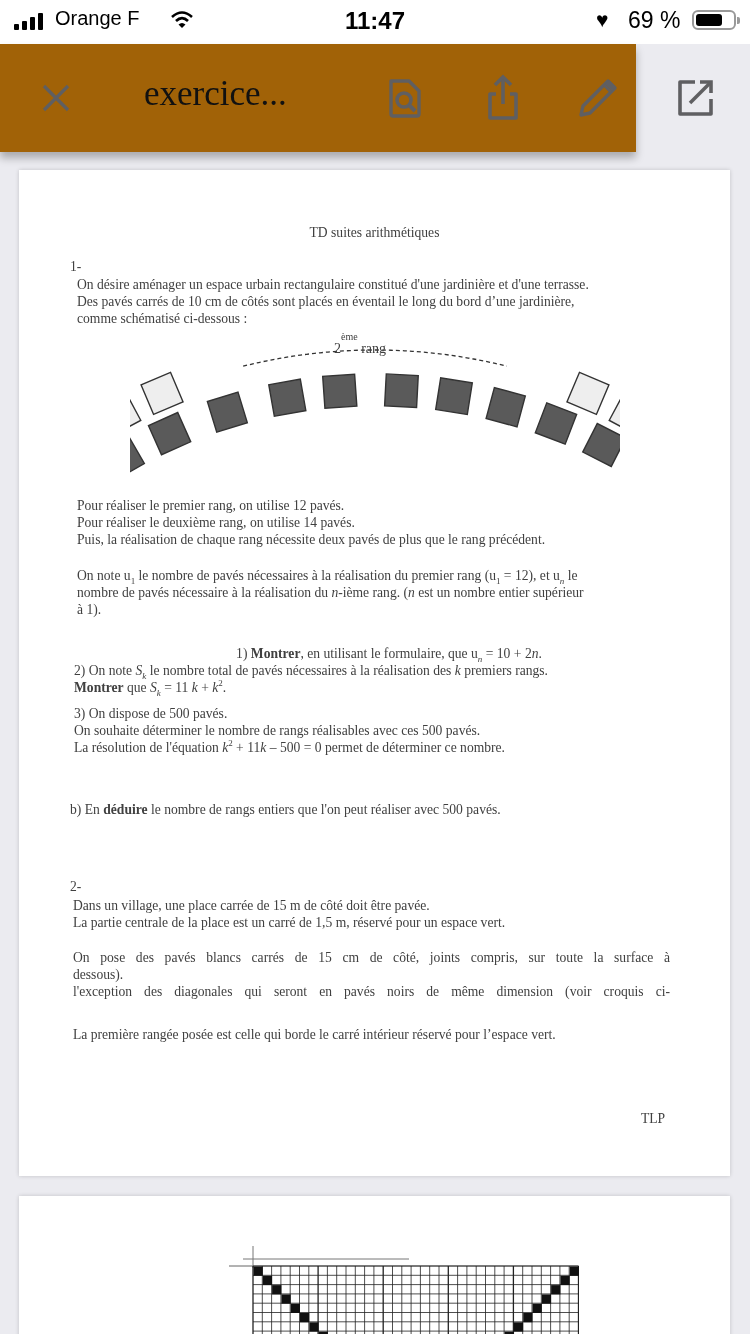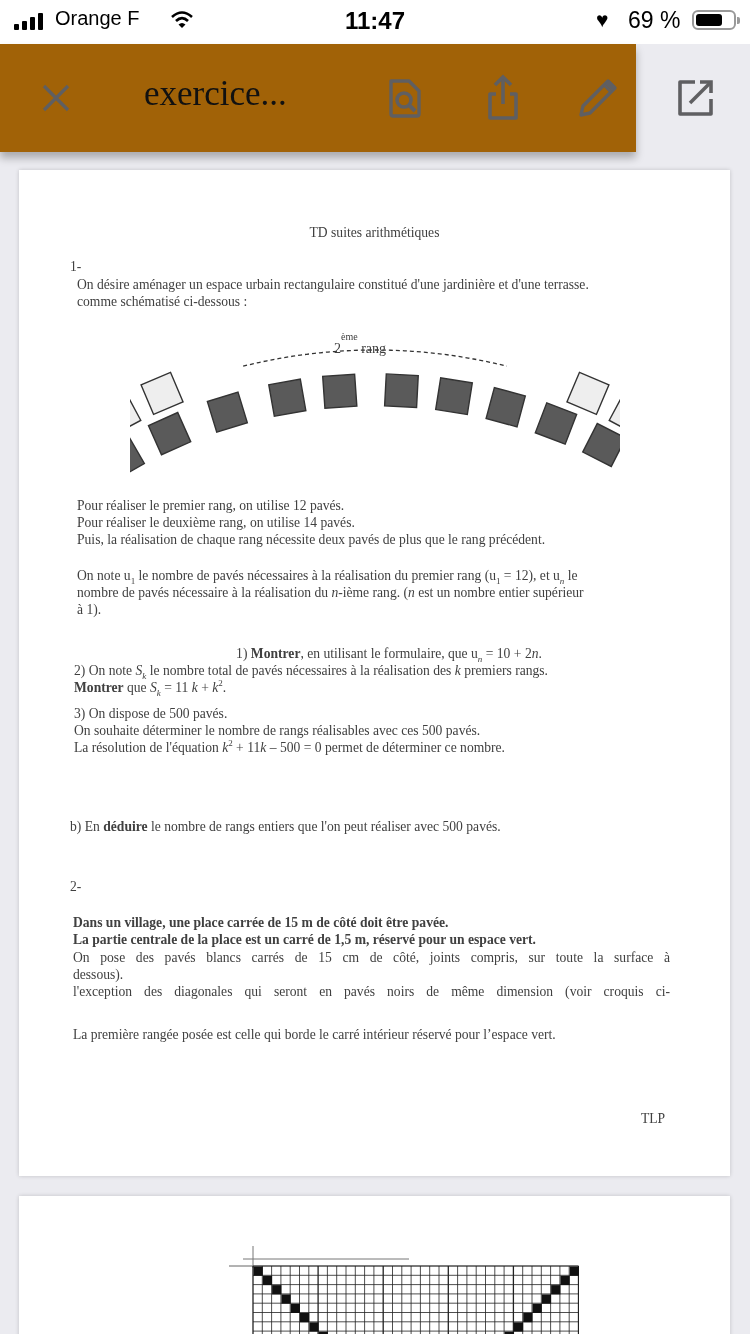--- a/index.html
+++ b/index.html
@@ -94,20 +94,21 @@
       </svg>
   </div>
 </div>
 
 <div class="page page1">
   <div class="doc" style="left:0;width:711px;top:54px;text-align:center;">TD suites arithmétiques</div>
 
   <div class="doc" style="left:51px;top:88px;">1-</div>
   <div class="doc" style="left:58px;top:106px;width:620px;">
     <p>On désire aménager un espace urbain rectangulaire constitué d'une jardinière et d'une terrasse.</p>
+    <p>Des pavés carrés de 10 cm de côtés sont placés en éventail le long du bord d’une jardinière,</p>
     <p>comme schématisé ci-dessous :</p>
   </div>
 
   <svg style="position:absolute;left:111px;top:165px;" width="490" height="150" viewBox="0 0 490 150" id="fan">
       <rect x="-67.83155240769895" y="135.44641784065152" width="32" height="32" fill="#5a5a5a" stroke="#333" stroke-width="1.4" transform="rotate(-36 -51.83155240769895 151.44641784065152)"></rect>
       <rect x="-23.49999999999997" y="106.65717108885843" width="32" height="32" fill="#5a5a5a" stroke="#333" stroke-width="1.4" transform="rotate(-30 -7.499999999999972 122.65717108885843)"></rect>
       <rect x="23.597995246720927" y="82.65954389048659" width="32" height="32" fill="#5a5a5a" stroke="#333" stroke-width="1.4" transform="rotate(-24 39.59799524672093 98.65954389048659)"></rect>
       <rect x="81.35228911501792" y="61.06609823866711" width="32" height="32" fill="#5a5a5a" stroke="#333" stroke-width="1.4" transform="rotate(-17 97.35228911501792 77.06609823866711)"></rect>
       <rect x="141.3076702782002" y="46.67208472883493" width="32" height="32" fill="#5a5a5a" stroke="#333" stroke-width="1.4" transform="rotate(-10 157.3076702782002 62.67208472883493)"></rect>
       <rect x="193.77298075921672" y="40.23015461878879" width="32" height="32" fill="#5a5a5a" stroke="#333" stroke-width="1.4" transform="rotate(-4 209.77298075921672 56.23015461878879)"></rect>
@@ -147,26 +148,26 @@
   <div class="doc" style="left:55px;top:492px;width:630px;">
     <p><span>2) On note </span><span class="it">S</span><sub class="it">k</sub><span> le nombre total de pavés nécessaires à la réalisation des </span><span class="it">k</span><span> premiers rangs.</span></p>
     <p><span class="b">Montrer</span><span> que </span><span class="it">S</span><sub class="it">k</sub><span> = 11 </span><span class="it">k</span><span> + </span><span class="it">k</span><sup>2</sup><span>.</span></p>
   </div>
   <div class="doc" style="left:55px;top:535px;width:630px;">
     <p>3) On dispose de 500 pavés.</p>
     <p>On souhaite déterminer le nombre de rangs réalisables avec ces 500 pavés.</p>
     <p><span>La résolution de l'équation </span><span class="it">k</span><sup>2</sup><span> + 11</span><span class="it">k</span><span> – 500 = 0 permet de déterminer ce nombre.</span></p>
   </div>
 
-  <div class="doc" style="left:51px;top:648px;width:630px;">
+  <div class="doc" style="left:51px;top:631px;width:630px;">
     <p><span>b) En </span><span class="b">déduire</span><span> le nombre de rangs entiers que l'on peut réaliser avec 500 pavés.</span></p>
   </div>
 
   <div class="doc" style="left:51px;top:708px;">2-</div>
-  <div class="doc" style="left:54px;top:744px;width:630px;font-weight:bold;">
+  <div class="doc" style="left:54px;top:727px;width:630px;">
     <p>Dans un village, une place carrée de 15 m de côté doit être pavée.</p>
     <p>La partie centrale de la place est un carré de 1,5 m, réservé pour un espace vert.</p>
   </div>
   <div class="doc" style="left:54px;top:779px;width:597px;">
     <p style="text-align:justify;text-align-last:justify;">On pose des pavés blancs carrés de 15 cm de côté, joints compris, sur toute la surface à</p>
     <p>dessous).</p>
     <p style="text-align:justify;text-align-last:justify;">l'exception des diagonales qui seront en pavés noirs de même dimension (voir croquis ci-</p>
   </div>
   <div class="doc" style="left:54px;top:856px;width:630px;">La première rangée posée est celle qui borde le carré intérieur réservé pour l’espace vert.</div>
 

